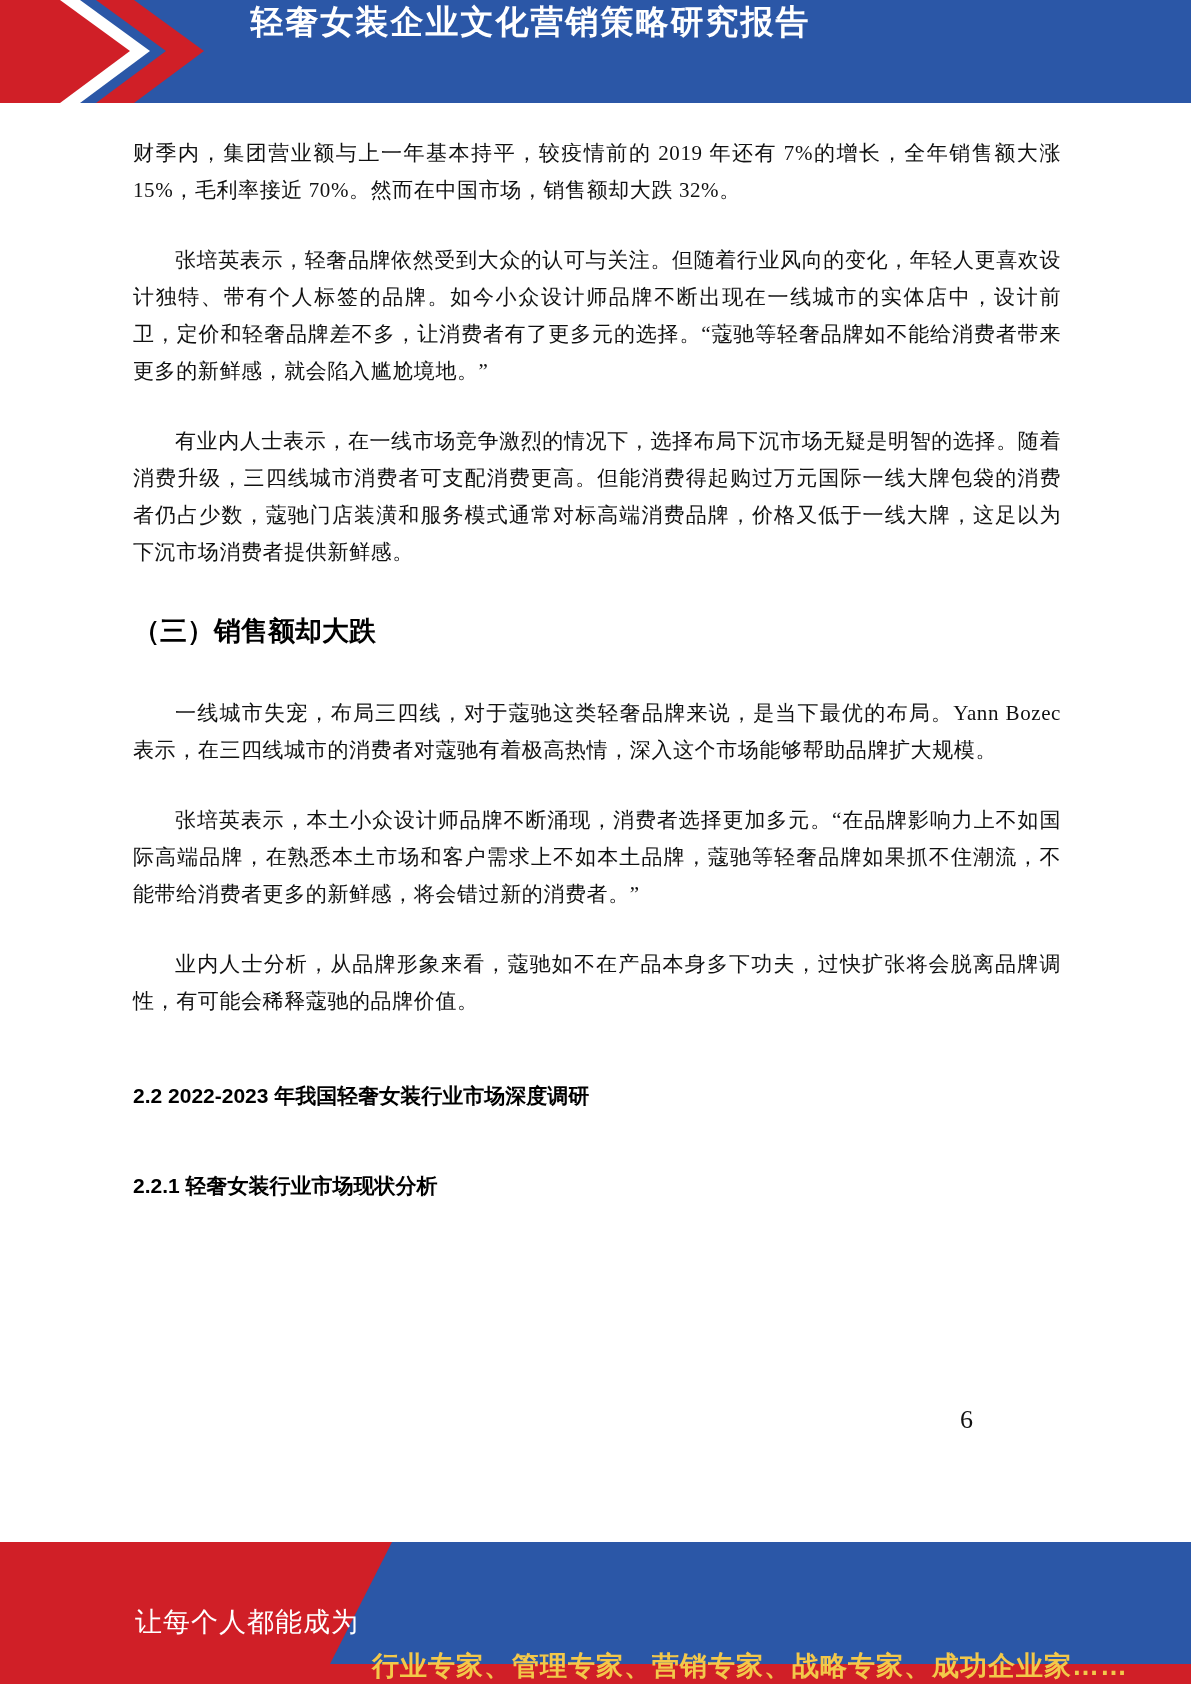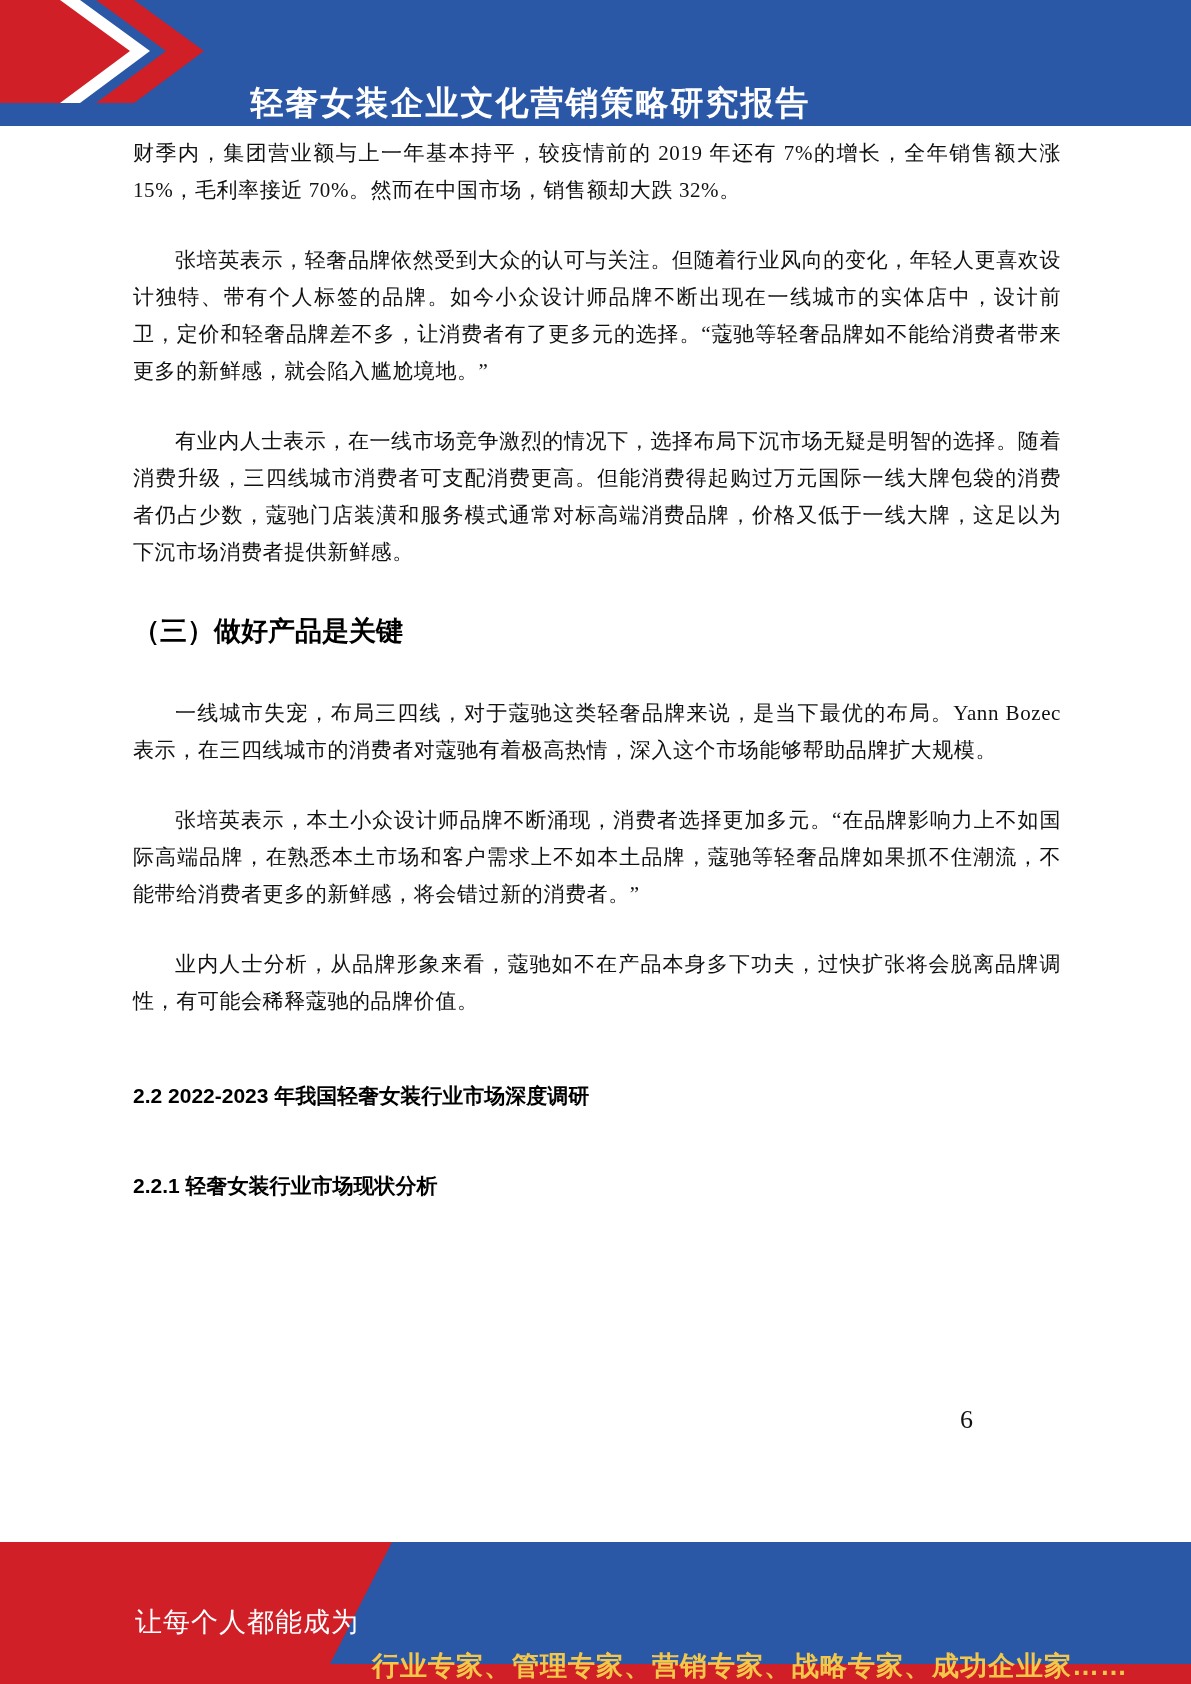--- a/index.html
+++ b/index.html
@@ -7,23 +7,23 @@
     width: 1191px; height: 1684px;
     position: relative;
     background: #ffffff;
     font-family: "Liberation Serif", "DejaVu Serif", serif;
     color: #111111;
     overflow: hidden;
   }
 
   
   .header {
-    position: absolute; top: 0; left: 0; right: 0; height: 126px;
+    position: absolute; top: 0; left: 0; right: 0; height: 103px;
     background: var(--blue, #2b57a7);
-    display: flex; align-items: flex-end; justify-content: center;
+    display: flex; align-items: flex-start; justify-content: center;
   }
   .header-title {
     color: #ffffff;
     font-family: "Liberation Sans", "DejaVu Sans", sans-serif;
     font-weight: bold;
     font-size: 33px;
     letter-spacing: 2px;
     margin-right: 130px;
     white-space: nowrap;
   }
@@ -109,21 +109,21 @@
     <div class="arrow-red"></div>
     <div class="arrow-chev"></div>
   </div>
   <div class="header-title">轻奢女装企业文化营销策略研究报告</div>
 </div>
 
 <div class="content">
   <p class="para no-indent">财季内，集团营业额与上一年基本持平，较疫情前的 2019 年还有 7%的增长，全年销售额大涨 15%，毛利率接近 70%。然而在中国市场，销售额却大跌 32%。</p>
   <p class="para">张培英表示，轻奢品牌依然受到大众的认可与关注。但随着行业风向的变化，年轻人更喜欢设计独特、带有个人标签的品牌。如今小众设计师品牌不断出现在一线城市的实体店中，设计前卫，定价和轻奢品牌差不多，让消费者有了更多元的选择。“蔻驰等轻奢品牌如不能给消费者带来更多的新鲜感，就会陷入尴尬境地。”</p>
   <p class="para">有业内人士表示，在一线市场竞争激烈的情况下，选择布局下沉市场无疑是明智的选择。随着消费升级，三四线城市消费者可支配消费更高。但能消费得起购过万元国际一线大牌包袋的消费者仍占少数，蔻驰门店装潢和服务模式通常对标高端消费品牌，价格又低于一线大牌，这足以为下沉市场消费者提供新鲜感。</p>
-  <h3 class="h3">（三）做好产品是关键</h3>
+  <h3 class="h3">（三）销售额却大跌</h3>
   <p class="para">一线城市失宠，布局三四线，对于蔻驰这类轻奢品牌来说，是当下最优的布局。Yann Bozec 表示，在三四线城市的消费者对蔻驰有着极高热情，深入这个市场能够帮助品牌扩大规模。</p>
   <p class="para">张培英表示，本土小众设计师品牌不断涌现，消费者选择更加多元。“在品牌影响力上不如国际高端品牌，在熟悉本土市场和客户需求上不如本土品牌，蔻驰等轻奢品牌如果抓不住潮流，不能带给消费者更多的新鲜感，将会错过新的消费者。”</p>
   <p class="para">业内人士分析，从品牌形象来看，蔻驰如不在产品本身多下功夫，过快扩张将会脱离品牌调性，有可能会稀释蔻驰的品牌价值。</p>
   <h2 class="h2">2.2 2022-2023 年我国轻奢女装行业市场深度调研</h2>
   <h2 class="h2 sub">2.2.1 轻奢女装行业市场现状分析</h2>
 </div>
 
 <div class="page-number">6</div>
 
 <div class="footer">

